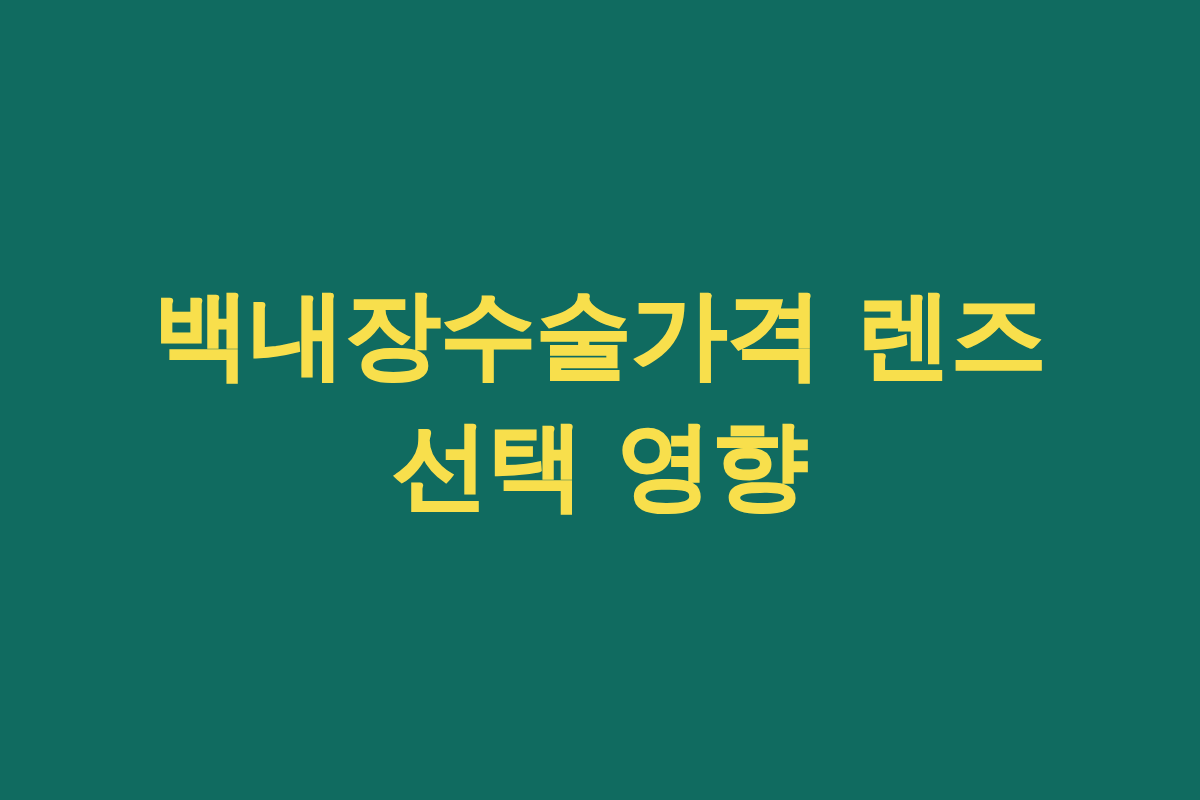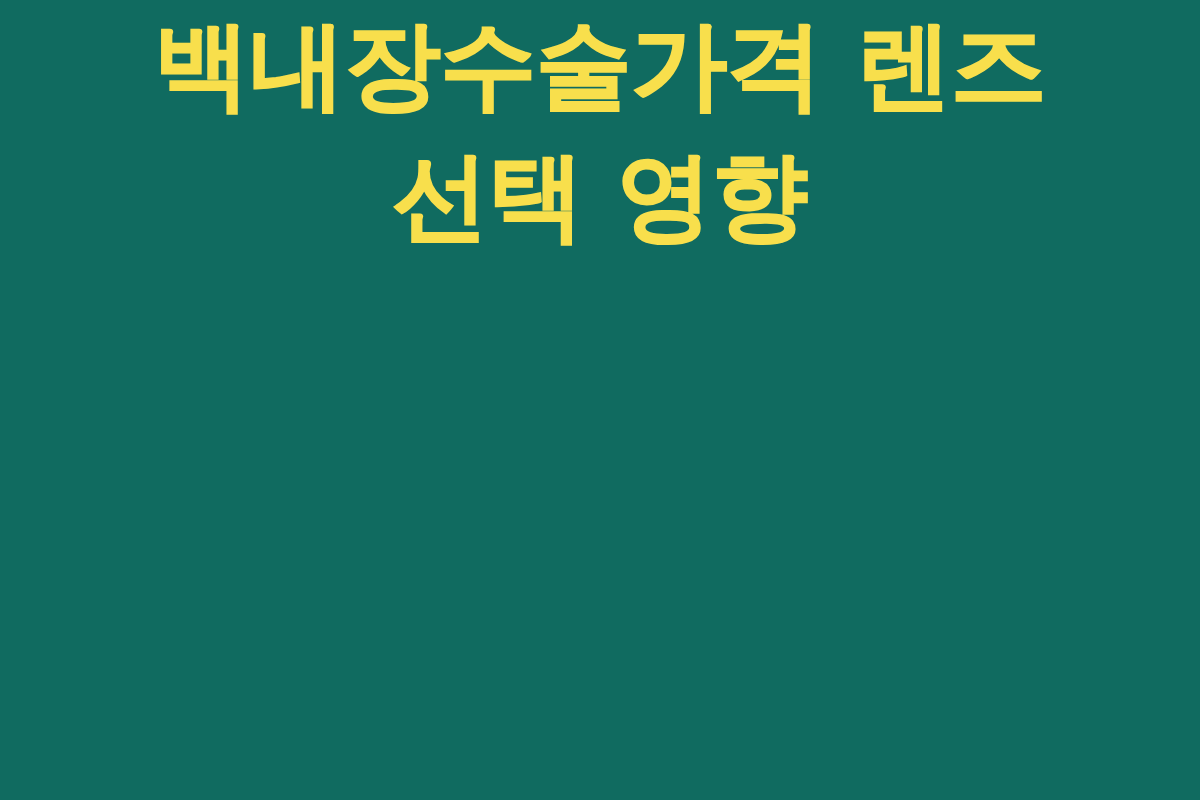--- a/index.html
+++ b/index.html
@@ -16,22 +16,23 @@
   }
 
   
   .banner {
     position: relative;
     box-sizing: border-box;
     width: 1200px;
     height: 800px;
     background: #106B60;
     display: flex;
+    align-items: center;
     justify-content: center;
-    padding: 0 72px;
+    padding: 8px 72px;
   }
 
   
   .banner-title {
     margin: 0;
     width: 100%;
     max-width: 1010px;
     text-align: center;
     color: #F8DF4C;
     font-family: "DejaVu Sans", "Liberation Sans", sans-serif;

